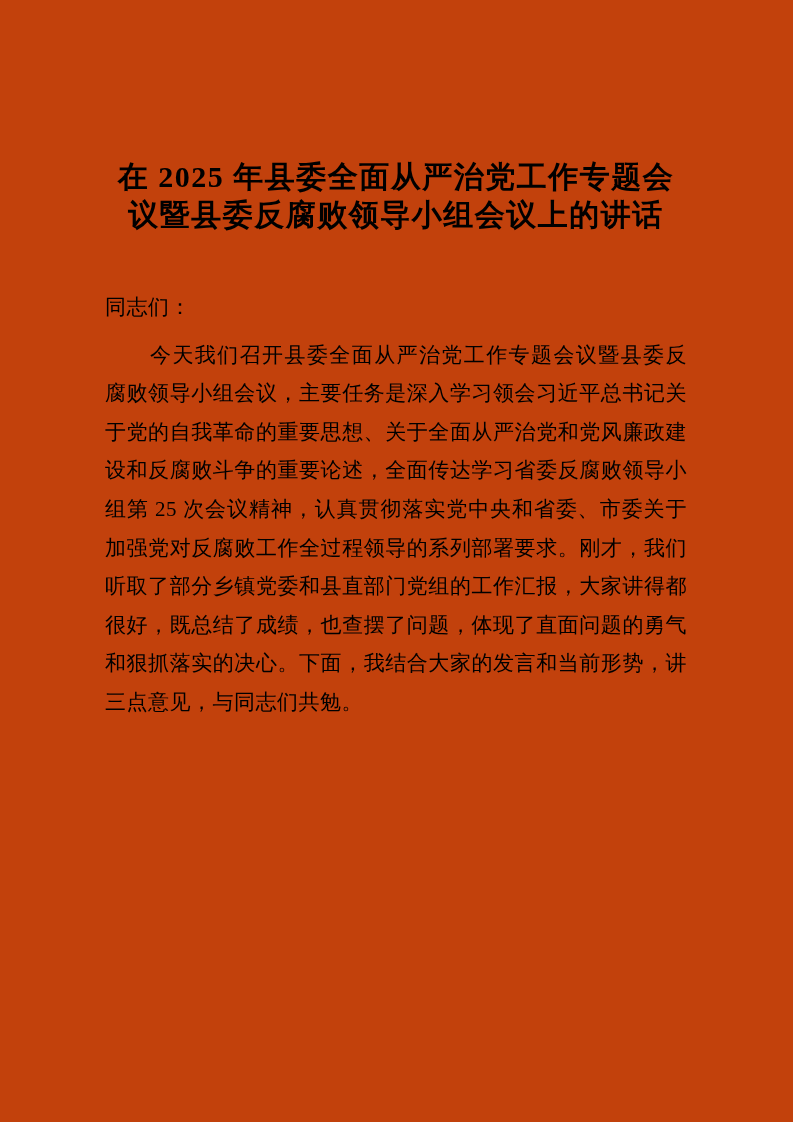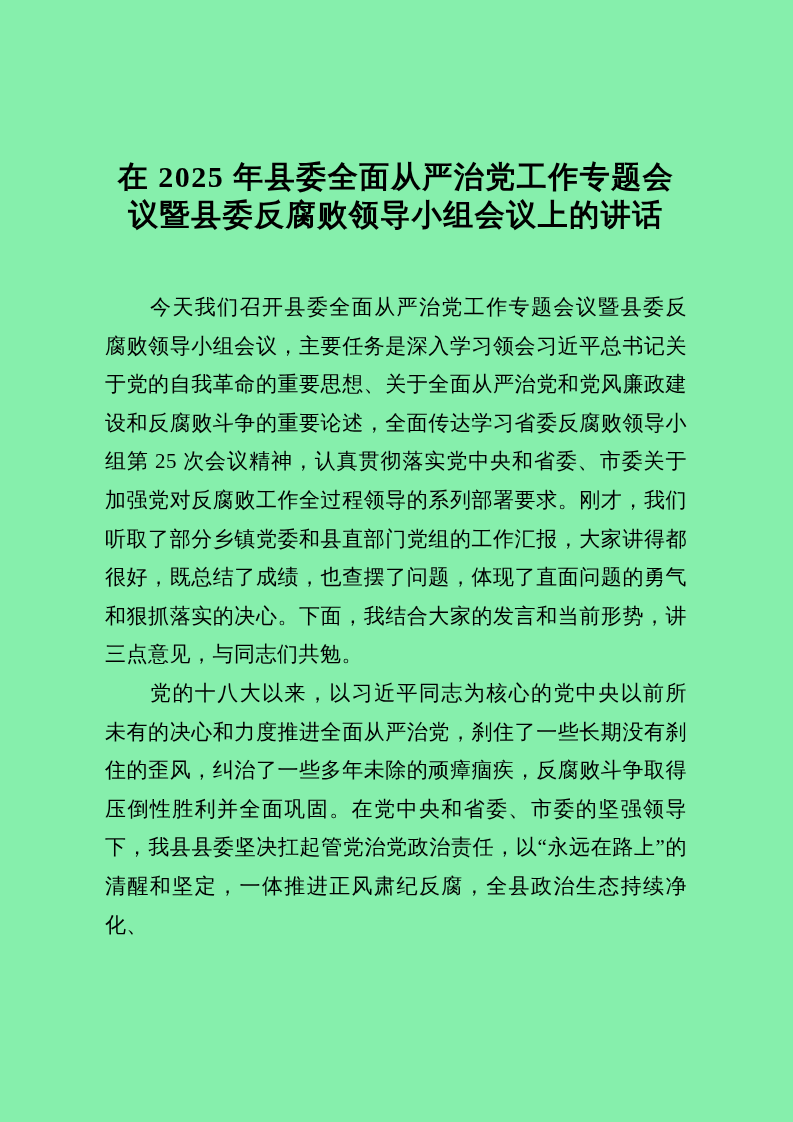--- a/index.html
+++ b/index.html
@@ -5,21 +5,21 @@
   html, body {
     margin: 0;
     padding: 0;
     background: #ffffff;
   }
   .page {
     position: relative;
     width: 793px;
     height: 1122px;
     margin: 0 auto;
-    background: #86efac;
+    background: #c2410c;
     box-sizing: border-box;
     padding: 158px 106px 0 105px;
     font-family: "Liberation Serif", serif;
     color: #000000;
     overflow: hidden;
   }
   .doc-title {
     margin: 0 0 54px 0;
     font-size: 30px;
     font-weight: bold;
@@ -49,19 +49,19 @@
     text-indent: 45px;
   }
 </style>
 </head>
 <body>
 
 <div class="page">
   <h1 class="doc-title">在 2025 年县委全面从严治党工作专题会议暨县委反腐败领导小组会议上的讲话</h1>
 
   <div class="doc-body">
+    <p class="salutation">同志们：</p>
 
     <p class="body-para">今天我们召开县委全面从严治党工作专题会议暨县委反腐败领导小组会议，主要任务是深入学习领会习近平总书记关于党的自我革命的重要思想、关于全面从严治党和党风廉政建设和反腐败斗争的重要论述，全面传达学习省委反腐败领导小组第 25 次会议精神，认真贯彻落实党中央和省委、市委关于加强党对反腐败工作全过程领导的系列部署要求。刚才，我们听取了部分乡镇党委和县直部门党组的工作汇报，大家讲得都很好，既总结了成绩，也查摆了问题，体现了直面问题的勇气和狠抓落实的决心。下面，我结合大家的发言和当前形势，讲三点意见，与同志们共勉。</p>
 
 
-    <p class="body-para">党的十八大以来，以习近平同志为核心的党中央以前所未有的决心和力度推进全面从严治党，刹住了一些长期没有刹住的歪风，纠治了一些多年未除的顽瘴痼疾，反腐败斗争取得压倒性胜利并全面巩固。在党中央和省委、市委的坚强领导下，我县县委坚决扛起管党治党政治责任，以“永远在路上”的清醒和坚定，一体推进正风肃纪反腐，全县政治生态持续净化、</p>
   </div>
 </div>
 
 </body></html>

